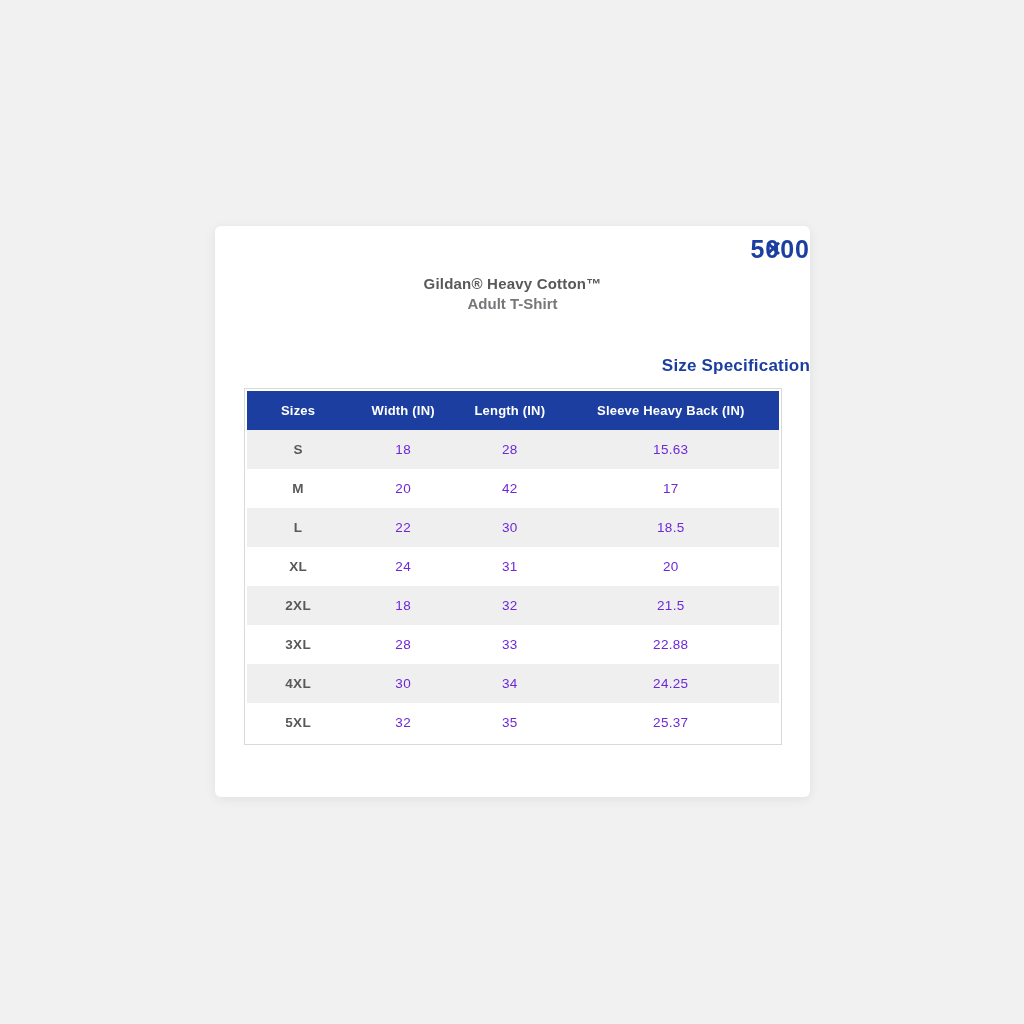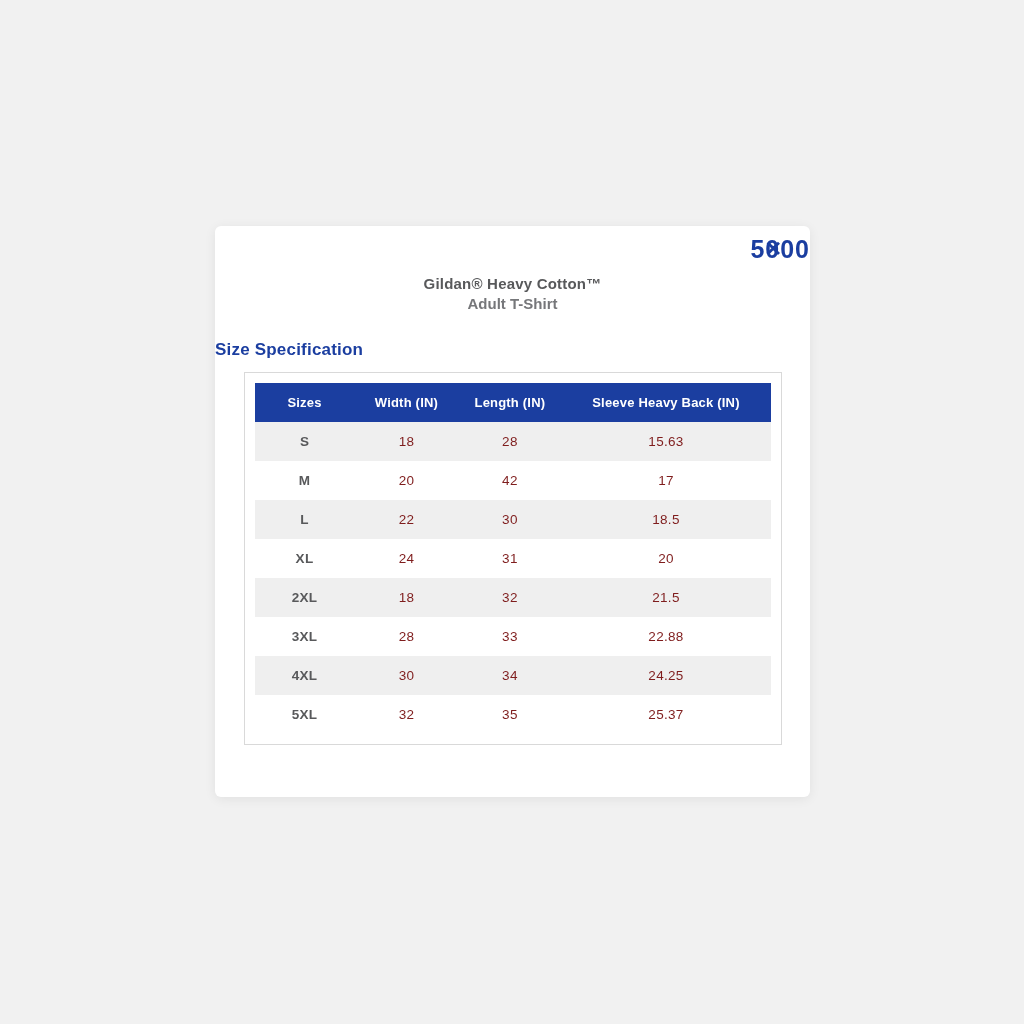--- a/index.html
+++ b/index.html
@@ -59,33 +59,33 @@
     letter-spacing: 0.2px;
   }
   .product-line {
     text-align: center;
     color: #76777a;
     font-size: 15px;
     font-weight: 700;
     line-height: 20px;
   }
   .section-title {
-    text-align: left;
+    text-align: right;
     color: var(--accent-blue);
     font-size: 17px;
     font-weight: 700;
     line-height: 20px;
-    margin-top: 26px;
+    margin-top: 42px;
     letter-spacing: 0.2px;
   }
   .table-wrap {
     width: 538px;
     margin: 12px auto 0 auto;
     border: 1px solid #d9d9d9;
-    padding: 10px;
+    padding: 2px;
     background: #ffffff;
   }
   table {
     width: 100%;
     border-collapse: collapse;
     table-layout: fixed;
   }
   col.c-sizes  { width: 19.4%; }
   col.c-width  { width: 20.1%; }
   col.c-length { width: 20.0%; }
@@ -96,21 +96,21 @@
     font-size: 13px;
     font-weight: 700;
     height: 39px;
     text-align: center;
     letter-spacing: 0.2px;
   }
   tbody td {
     height: 39px;
     text-align: center;
     font-size: 13.5px;
-    color: #7f1d1d;
+    color: #6d28d9;
     letter-spacing: 0.3px;
   }
   tbody td.size-cell {
     font-weight: 700;
     color: #58595b;
   }
   tbody tr:nth-child(odd) { background: var(--row-alt-bg); }
   tbody tr:nth-child(even) { background: #ffffff; }
 </style>
 </head>

